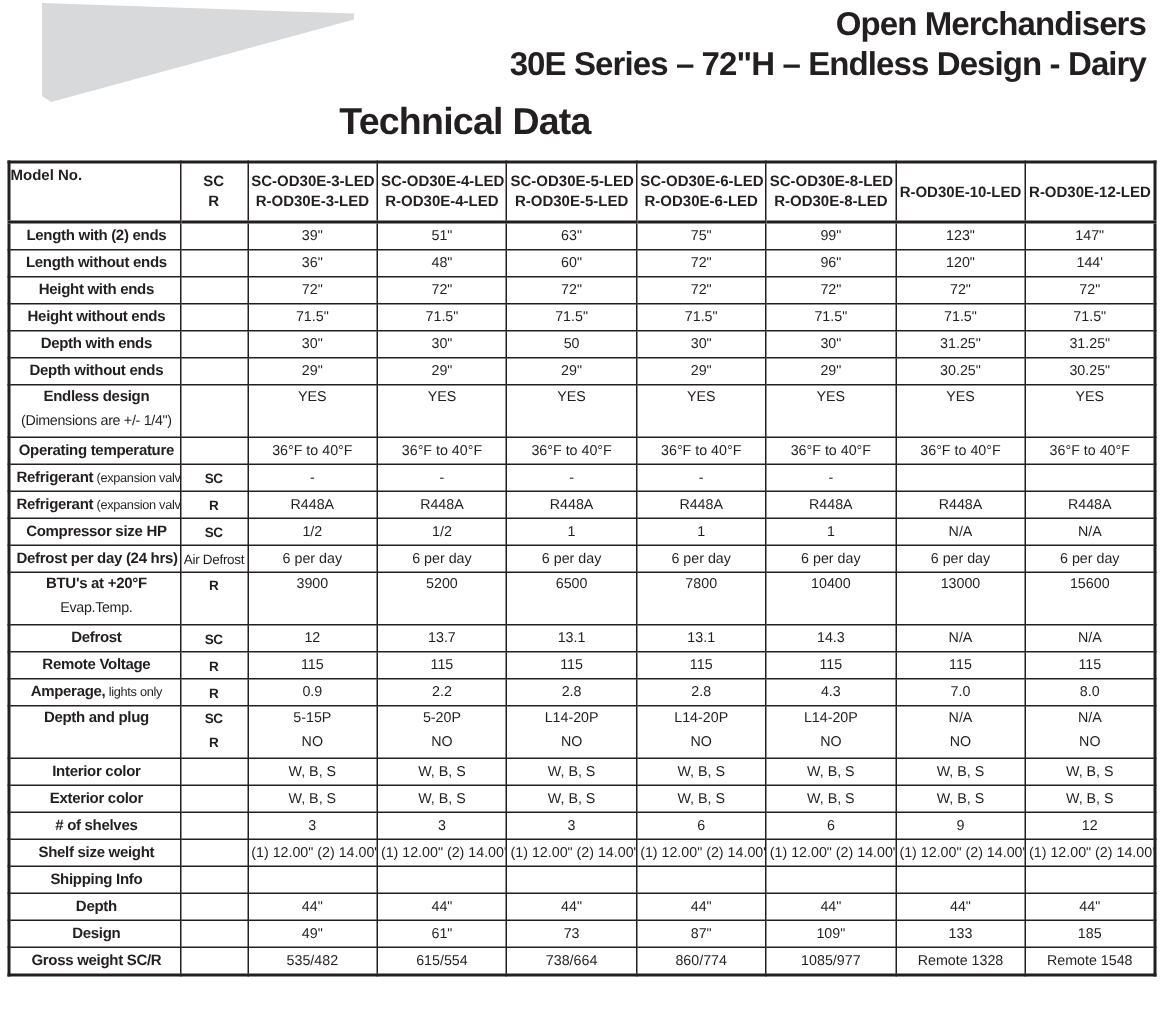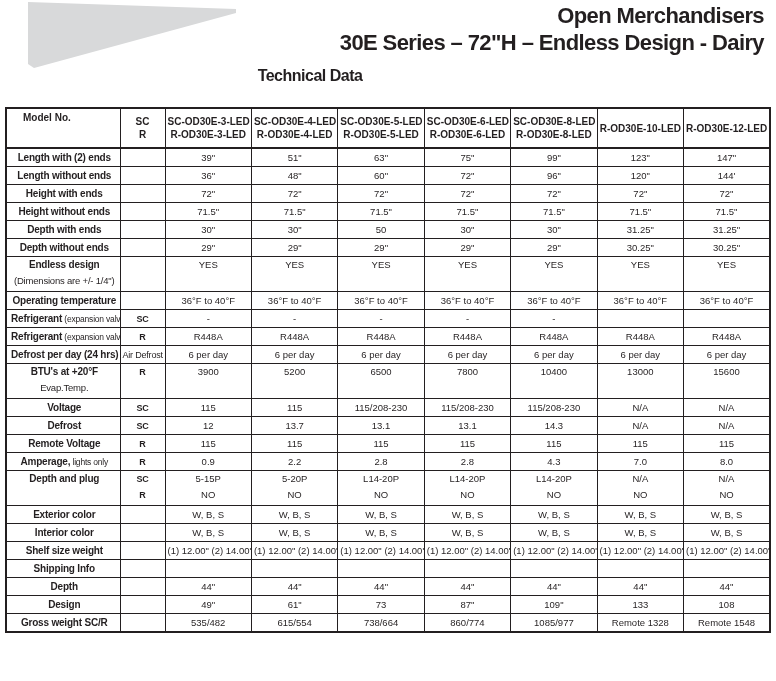--- a/index.html
+++ b/index.html
@@ -10,21 +10,21 @@
   }
   .swoosh{position:absolute;left:0;top:0;width:260px;height:80px;}
   .titles{
     position:absolute;top:3px;right:12px;text-align:right;
     font-weight:bold;letter-spacing:-0.6px;line-height:1.22;
   }
   .title-line1{font-size:22px;}
   .title-line2{font-size:22px;}
   .section-title{
     position:absolute;top:67px;left:0;width:620px;text-align:center;
-    font-weight:bold;font-size:16px;letter-spacing:-0.5px;
+    font-weight:bold;font-size:25px;letter-spacing:-0.5px;
   }
   table.tech{
     position:absolute;left:5px;top:107px;width:766px;
     border-collapse:collapse;table-layout:fixed;
     border:2px solid #231f20;
   }
   .tech th,.tech td{
     border:1px solid #231f20;
     padding:0 2px;
     text-align:center;
@@ -33,21 +33,21 @@
     line-height:16px;
     height:17px;
     overflow:hidden;
     white-space:nowrap;
   }
   .tech thead th{
     font-weight:bold;font-size:10px;line-height:13px;height:34px;
     border-bottom:2px solid #231f20;
   }
   .tech thead th.model-h{
-    text-align:left;vertical-align:top;padding:2px 16px;
+    text-align:left;vertical-align:top;padding:2px 0;
   }
   .tech td.label-cell{
     text-align:center;font-weight:bold;font-size:10px;padding-left:4px;
     letter-spacing:-0.2px;
   }
   .tech td.label-cell .note{font-weight:normal;font-size:8.5px;}
   .tech td.label-cell .sub{font-weight:normal;font-size:9.5px;}
   .tech td.scr-cell{font-weight:bold;font-size:9px;letter-spacing:-0.2px;}
   .tech td.scr-cell.plain{font-weight:normal;margin-top:24px;}
   .tech tr.tall td{height:34px;vertical-align:top;}
@@ -197,20 +197,31 @@
         <td class="scr-cell">R</td>
         <td>R448A</td>
         <td>R448A</td>
         <td>R448A</td>
         <td>R448A</td>
         <td>R448A</td>
         <td>R448A</td>
         <td>R448A</td>
       </tr>
       <tr>
+        <td class="label-cell">Compressor size HP</td>
+        <td class="scr-cell">SC</td>
+        <td>1/2</td>
+        <td>1/2</td>
+        <td>1</td>
+        <td>1</td>
+        <td>1</td>
+        <td>N/A</td>
+        <td>N/A</td>
+      </tr>
+      <tr>
         <td class="label-cell">Defrost per day (24 hrs)</td>
         <td class="scr-cell plain">Air Defrost</td>
         <td>6 per day</td>
         <td>6 per day</td>
         <td>6 per day</td>
         <td>6 per day</td>
         <td>6 per day</td>
         <td>6 per day</td>
         <td>6 per day</td>
       </tr>
@@ -219,31 +230,20 @@
         <td class="scr-cell">R</td>
         <td>3900</td>
         <td>5200</td>
         <td>6500</td>
         <td>7800</td>
         <td>10400</td>
         <td>13000</td>
         <td>15600</td>
       </tr>
       <tr>
-        <td class="label-cell">Voltage</td>
-        <td class="scr-cell">SC</td>
-        <td>115</td>
-        <td>115</td>
-        <td>115/208-230</td>
-        <td>115/208-230</td>
-        <td>115/208-230</td>
-        <td>N/A</td>
-        <td>N/A</td>
-      </tr>
-      <tr>
         <td class="label-cell">Defrost</td>
         <td class="scr-cell">SC</td>
         <td>12</td>
         <td>13.7</td>
         <td>13.1</td>
         <td>13.1</td>
         <td>14.3</td>
         <td>N/A</td>
         <td>N/A</td>
       </tr>
@@ -274,40 +274,51 @@
         <td class="scr-cell">SC<br>R</td>
         <td>5-15P<br>NO</td>
         <td>5-20P<br>NO</td>
         <td>L14-20P<br>NO</td>
         <td>L14-20P<br>NO</td>
         <td>L14-20P<br>NO</td>
         <td>N/A<br>NO</td>
         <td>N/A<br>NO</td>
       </tr>
       <tr>
+        <td class="label-cell">Interior color</td>
+        <td class="scr-cell"></td>
+        <td>W, B, S</td>
+        <td>W, B, S</td>
+        <td>W, B, S</td>
+        <td>W, B, S</td>
+        <td>W, B, S</td>
+        <td>W, B, S</td>
+        <td>W, B, S</td>
+      </tr>
+      <tr>
         <td class="label-cell">Exterior color</td>
         <td class="scr-cell"></td>
         <td>W, B, S</td>
         <td>W, B, S</td>
         <td>W, B, S</td>
         <td>W, B, S</td>
         <td>W, B, S</td>
         <td>W, B, S</td>
         <td>W, B, S</td>
       </tr>
       <tr>
-        <td class="label-cell">Interior color</td>
-        <td class="scr-cell"></td>
-        <td>W, B, S</td>
-        <td>W, B, S</td>
-        <td>W, B, S</td>
-        <td>W, B, S</td>
-        <td>W, B, S</td>
-        <td>W, B, S</td>
-        <td>W, B, S</td>
+        <td class="label-cell"># of shelves</td>
+        <td class="scr-cell"></td>
+        <td>3</td>
+        <td>3</td>
+        <td>3</td>
+        <td>6</td>
+        <td>6</td>
+        <td>9</td>
+        <td>12</td>
       </tr>
       <tr>
         <td class="label-cell">Shelf size weight</td>
         <td class="scr-cell"></td>
         <td>(1) 12.00" (2) 14.00"</td>
         <td>(1) 12.00" (2) 14.00"</td>
         <td>(1) 12.00" (2) 14.00""</td>
         <td>(1) 12.00" (2) 14.00"</td>
         <td>(1) 12.00" (2) 14.00"</td>
         <td>(1) 12.00" (2) 14.00"</td>
@@ -337,21 +348,21 @@
       </tr>
       <tr>
         <td class="label-cell">Design</td>
         <td class="scr-cell"></td>
         <td>49"</td>
         <td>61"</td>
         <td>73</td>
         <td>87"</td>
         <td>109"</td>
         <td>133</td>
-        <td>108</td>
+        <td>185</td>
       </tr>
       <tr>
         <td class="label-cell">Gross weight SC/R</td>
         <td class="scr-cell"></td>
         <td>535/482</td>
         <td>615/554</td>
         <td>738/664</td>
         <td>860/774</td>
         <td>1085/977</td>
         <td>Remote 1328</td>

